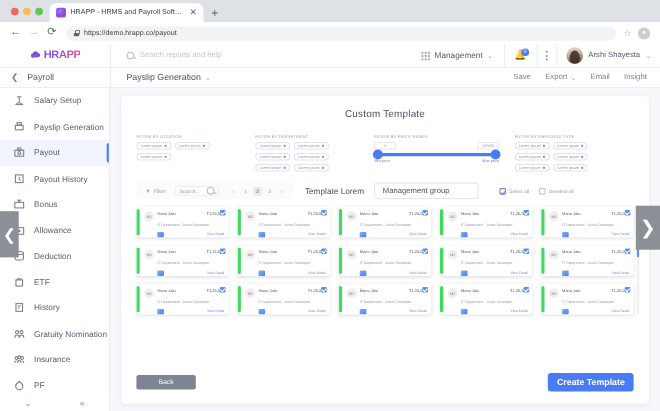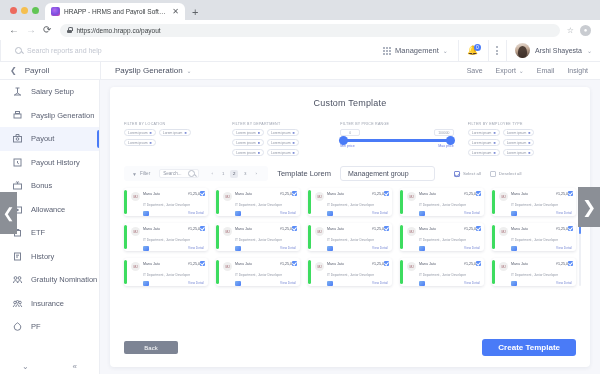--- a/index.html
+++ b/index.html
@@ -337,21 +337,21 @@
     position: absolute; left: 14px; right: 14px; bottom: 11px;
     display: flex; align-items: center; justify-content: space-between;
   }
   .btn-back {
     background: #7d8494; color: #fff; font-size: 6px; border-radius: 2px;
     width: 54px; height: 13px; display: flex; align-items: center; justify-content: center;
     border: none;
   }
   .btn-create {
     background: #4a7bf7; color: #fff; font-size: 8px; border-radius: 3px;
-    padding: 0 16px; height: 17px; display: flex; align-items: center;
+    padding: 0 8px; height: 17px; display: flex; align-items: center;
     justify-content: center; border: none; font-weight: bold;
   }
 
   .next-tab {
     position: absolute; right: 0; top: 147px; width: 22px; height: 40px;
     background: #8b8f96; display: flex; align-items: center; justify-content: center;
     color: #fff; font-size: 17px; z-index: 7;
   }
 </style>
 </head>
@@ -383,20 +383,30 @@
     </div>
     <div class="url-right">
       <span class="star">☆</span>
       <span class="prof-circ">●</span>
     </div>
   </div>
 
   <div class="app">
 
     <div class="app-top">
+      <div class="logo-cell">
+        <span class="logo-mark">
+          <svg width="11" height="9" viewBox="0 0 11 9">
+            <path d="M2.6 6.4a1.9 1.9 0 0 1 .2-3.75 2.5 2.5 0 0 1 4.8-.5 1.9 1.9 0 0 1 .6 3.7z" fill="#7b4fe0"></path>
+            <circle cx="4.2" cy="4.6" r=".75" fill="#e0479e"></circle>
+            <circle cx="6.6" cy="4.2" r=".6" fill="#a24fd0"></circle>
+          </svg>
+        </span>
+        <span class="logo-text">HRAPP</span>
+      </div>
       <div class="searchwrap">
         <span class="mag"></span>
         <span class="search-ph">Search reports and help</span>
       </div>
       <div class="top-right">
         <div class="mgmt-cell">
           <span class="grid-ico">
               <i></i>
               <i></i>
               <i></i>
@@ -509,20 +519,29 @@
                 <svg width="11" height="11" viewBox="0 0 11 11">
                   <rect x="1.5" y="3" width="8" height="6" fill="none" stroke="currentColor" stroke-width="1"></rect>
                   <circle cx="5.5" cy="6" r="1.2" fill="currentColor"></circle>
                 </svg>
               </span>
               <span class="side-label">Allowance</span>
             </div>
             <div class="side-item">
               <span class="side-ico">
                 <svg width="11" height="11" viewBox="0 0 11 11">
+                  <ellipse cx="5.5" cy="3" rx="3.8" ry="1.4" fill="none" stroke="currentColor" stroke-width="1"></ellipse>
+                  <path d="M1.7 3v5c0 .8 1.7 1.4 3.8 1.4s3.8-.6 3.8-1.4V3" fill="none" stroke="currentColor" stroke-width="1"></path>
+                </svg>
+              </span>
+              <span class="side-label">Deduction</span>
+            </div>
+            <div class="side-item">
+              <span class="side-ico">
+                <svg width="11" height="11" viewBox="0 0 11 11">
                   <rect x="2.5" y="3.5" width="6" height="5.5" fill="none" stroke="currentColor" stroke-width="1"></rect>
                   <path d="M4 3.5v-1h3v1" fill="none" stroke="currentColor" stroke-width="1"></path>
                 </svg>
               </span>
               <span class="side-label">ETF</span>
             </div>
             <div class="side-item">
               <span class="side-ico">
                 <svg width="11" height="11" viewBox="0 0 11 11">
                   <rect x="2.5" y="2" width="6" height="7" fill="none" stroke="currentColor" stroke-width="1"></rect>

